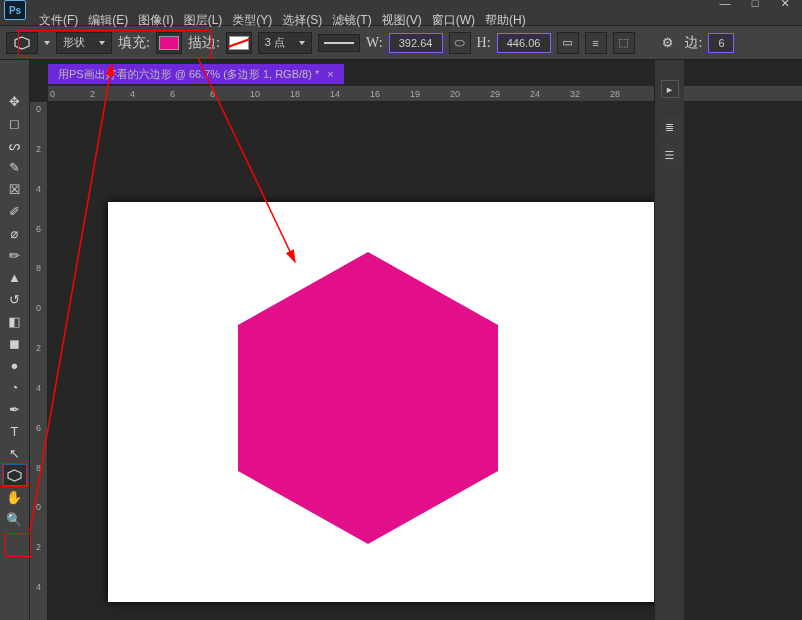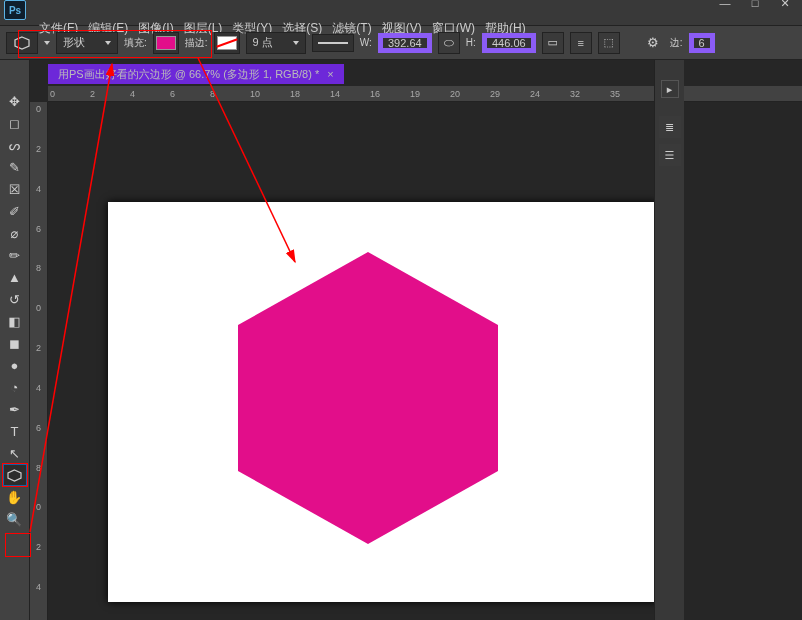--- a/index.html
+++ b/index.html
@@ -1,32 +1,32 @@
 <!DOCTYPE html>
 <html><head>
 <meta charset="utf-8">
 <style>
   * { margin: 0; padding: 0; box-sizing: border-box; font-family: "Microsoft YaHei", Arial, sans-serif; }
   body { width: 802px; height: 620px; background: #393939; color: #ccc; font-size: 11px; overflow: hidden; position: relative; }
   .menubar { height: 26px; background: #393939; display: flex; padding: 0 4px; border-bottom: 1px solid #222; }
   .ps-logo { width: 22px; height: 20px; background: #0f1f2e; color: #5cb3e6; font-size: 10px; font-weight: bold; display:flex; align-items:center; justify-content:center; border: 1px solid #5cb3e6; border-radius:2px; margin-right:8px; }
-  .menu-item { padding: 20px 5px; cursor: default; font-size: 12px; }
+  .menu-item { padding: 12px 5px; cursor: default; font-size: 12px; }
   .winctrl { margin-left: auto; display: flex; align-items: flex-start; gap: 4px; height: 22px; margin-top:-6px;}
   .winbtn { width: 26px; height: 18px; display:flex; align-items:center; justify-content:center; font-size:11px; }
 
   .optionbar { height: 34px; background: #424242; display: flex; align-items: center; padding: 0 6px; gap: 6px; border-bottom: 1px solid #222; }
   .tool-ind { width: 32px; height: 22px; background: #323232; border: 1px solid #222; display:flex; align-items:center; justify-content:center; }
-  .dropdown { background:#323232; border:1px solid #222; padding:2px 6px; height:22px; display:flex; align-items:center; gap:20px; font-size:11px;}
+  .dropdown { background:#323232; border:1px solid #222; padding:2px 6px; height:22px; display:flex; align-items:center; gap:14px; font-size:11px;}
   .swatch-fill { width:20px; height:14px; background:#e20e8a; border:1px solid #999;}
   .swatch-stroke { width:20px; height:14px; background:#fff; border:1px solid #999; position:relative;}
   .swatch-stroke::after{content:"";position:absolute;left:-2px;top:5px;right:-2px;height:2px;background:red;transform:rotate(-20deg);}
-  .val-input { width:54px; height:20px; background:#323232; border:5px solid #8b5cf6; color:#ccc; text-align:center; font-size:11px;}
+  .val-input { width:54px; height:20px; background:#323232; border:1px solid #8b5cf6; color:#ccc; text-align:center; font-size:11px;}
   .stroke-line { width:42px; height:18px; background:#323232; border:1px solid #222; display:flex; align-items:center; justify-content:center;}
   .stroke-line::before{content:"";width:30px;height:2px;background:#ccc;}
-  .ob-label{font-size:10px;}
+  .ob-label{font-size:14px;font-family:Liberation Serif, serif;}
   .iconbtn { width:22px;height:22px;display:flex;align-items:center;justify-content:center;border:1px solid #222;background:#3a3a3a;}
   .link-icon::before{content:"⬭";font-size:12px;}
   .gear-icon::before{content:"⚙";font-size:13px;}
   .tri-down{width:0;height:0;border-left:3px solid transparent;border-right:3px solid transparent;border-top:4px solid #ccc;}
 
   .workspace { position:absolute; top:60px; left:0; right:0; bottom:0; display:flex; }
   .left-tray { width:30px; background:#424242; border-right:1px solid #222; display:flex; flex-direction:column; align-items:center; padding-top:30px; }
   .tool { width:24px; height:22px; display:flex; align-items:center; justify-content:center; margin:0; cursor:default; font-size:13px; color:#d0d0d0;}
   .tool.sel { background:#2c2c2c; border:1px solid #1860a0;}
   .tool-red { outline:1px solid red; }
@@ -87,21 +87,21 @@
   </div>
   <span class="ob-label">填充:</span>
   <div class="dropdown" style="padding:2px;">
     <div class="swatch-fill"></div>
   </div>
   <span class="ob-label">描边:</span>
   <div class="dropdown" style="padding:2px;">
     <div class="swatch-stroke"></div>
   </div>
   <div class="dropdown">
-    <span>9 点</span>
+    <span>3 点</span>
     <span class="tri-down"></span>
   </div>
   <div class="stroke-line"></div>
   <span class="ob-label">W:</span>
   <input class="val-input" value="392.64" style="">
   <div class="iconbtn">
       <span class="link-icon"></span>
     </div>
   <span class="ob-label">H:</span>
   <input class="val-input" value="446.06" style="">
@@ -158,21 +158,21 @@
         <span>8</span>
         <span>10</span>
         <span>18</span>
         <span>14</span>
         <span>16</span>
         <span>19</span>
         <span>20</span>
         <span>29</span>
         <span>24</span>
         <span>32</span>
-        <span>35</span>
+        <span>28</span>
       </div>
     <div class="ruler-v" id="ruler-v">
         <span>0</span>
         <span>2</span>
         <span>4</span>
         <span>6</span>
         <span>8</span>
         <span>0</span>
         <span>2</span>
         <span>4</span>

